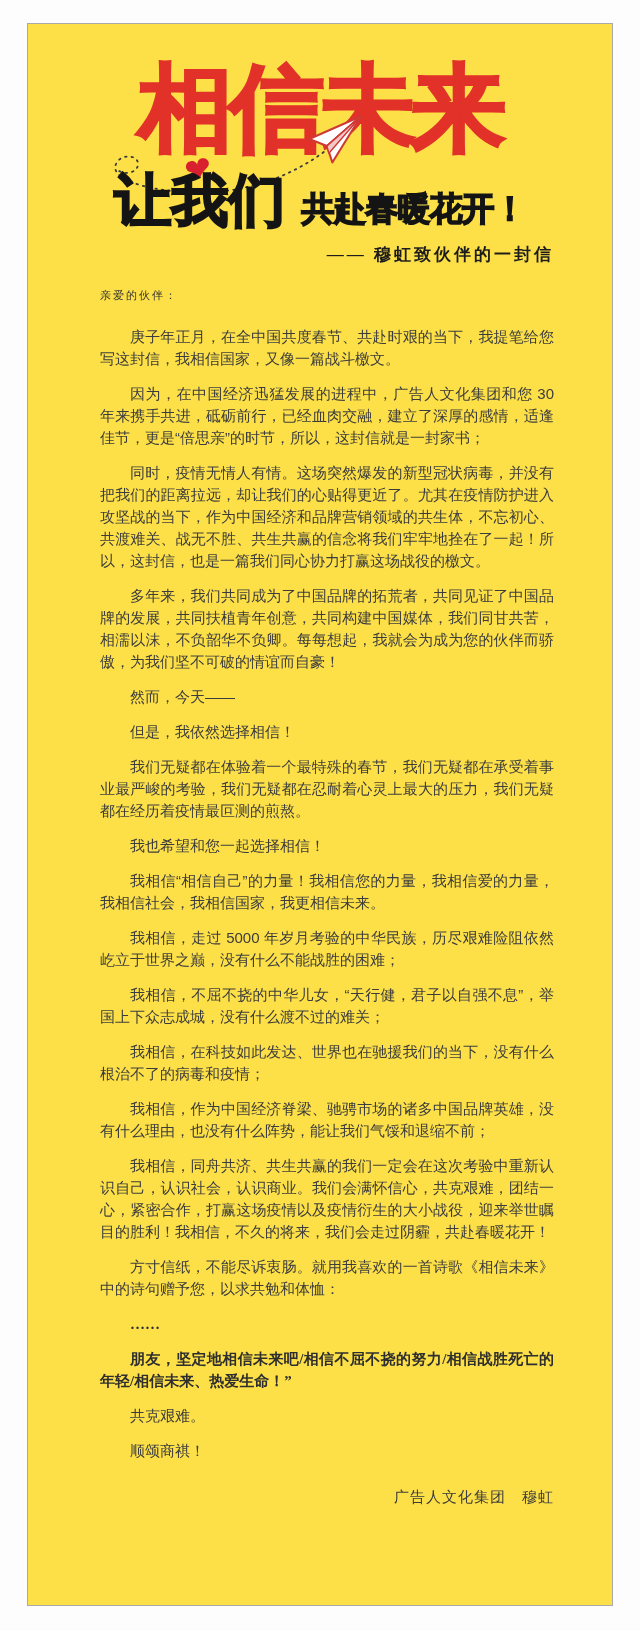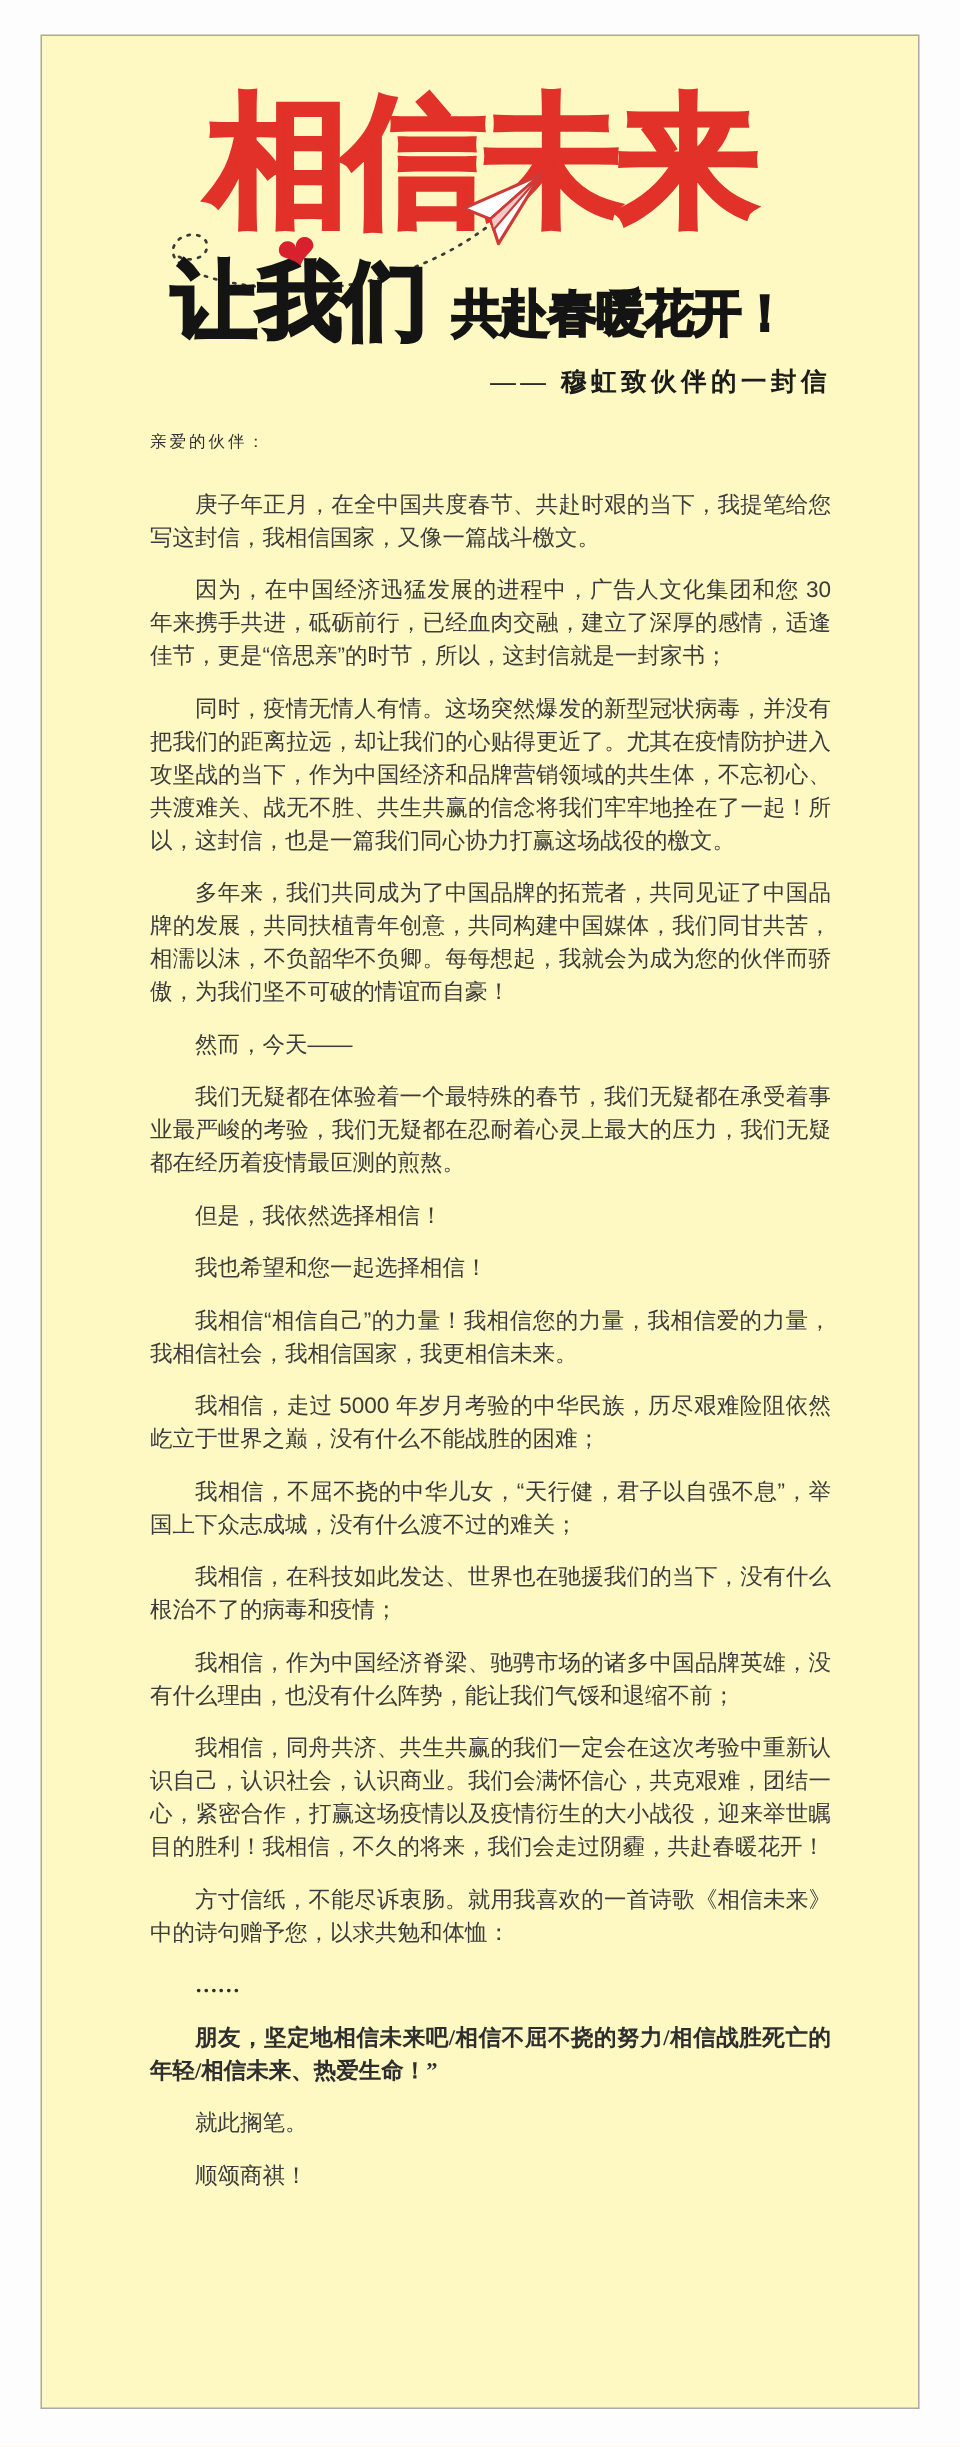--- a/index.html
+++ b/index.html
@@ -4,21 +4,21 @@
 <style>
   html,body{margin:0;padding:0;}
   body{
     width:640px;height:1631px;position:relative;
     background:#f6f6f6;
     font-family:"Liberation Sans","DejaVu Sans",sans-serif;
   }
   .canvas{position:absolute;inset:0;background:#fdfdfd;}
   .card{
     position:absolute;left:27px;top:23px;width:586px;height:1583px;
-    background:#fef9c3;border:1px solid #a9a9a9;box-sizing:border-box;
+    background:#fde047;border:1px solid #a9a9a9;box-sizing:border-box;
     overflow:hidden;
   }
 
   
   .header{position:relative;padding-top:38px;}
   .big-title{
     text-align:center;font-size:95px;line-height:0.98;font-weight:900;
     letter-spacing:-4px;color:#e23128;
     -webkit-text-stroke:2.5px #e23128;
     white-space:nowrap;
@@ -97,34 +97,35 @@
     </div>
 
     <div class="letter">
       <p class="salutation">亲爱的伙伴：</p>
 
       <p class="para">庚子年正月，在全中国共度春节、共赴时艰的当下，我提笔给您写这封信，我相信国家，又像一篇战斗檄文。</p>
       <p class="para">因为，在中国经济迅猛发展的进程中，广告人文化集团和您 30 年来携手共进，砥砺前行，已经血肉交融，建立了深厚的感情，适逢佳节，更是“倍思亲”的时节，所以，这封信就是一封家书；</p>
       <p class="para">同时，疫情无情人有情。这场突然爆发的新型冠状病毒，并没有把我们的距离拉远，却让我们的心贴得更近了。尤其在疫情防护进入攻坚战的当下，作为中国经济和品牌营销领域的共生体，不忘初心、共渡难关、战无不胜、共生共赢的信念将我们牢牢地拴在了一起！所以，这封信，也是一篇我们同心协力打赢这场战役的檄文。</p>
       <p class="para">多年来，我们共同成为了中国品牌的拓荒者，共同见证了中国品牌的发展，共同扶植青年创意，共同构建中国媒体，我们同甘共苦，相濡以沫，不负韶华不负卿。每每想起，我就会为成为您的伙伴而骄傲，为我们坚不可破的情谊而自豪！</p>
       <p class="para">然而，今天——</p>
+      <p class="para">但是，我依然选择相信！</p>
       <p class="para">我们无疑都在体验着一个最特殊的春节，我们无疑都在承受着事业最严峻的考验，我们无疑都在忍耐着心灵上最大的压力，我们无疑都在经历着疫情最叵测的煎熬。</p>
-      <p class="para">但是，我依然选择相信！</p>
       <p class="para">我也希望和您一起选择相信！</p>
       <p class="para">我相信“相信自己”的力量！我相信您的力量，我相信爱的力量，我相信社会，我相信国家，我更相信未来。</p>
       <p class="para">我相信，走过 5000 年岁月考验的中华民族，历尽艰难险阻依然屹立于世界之巅，没有什么不能战胜的困难；</p>
       <p class="para">我相信，不屈不挠的中华儿女，“天行健，君子以自强不息”，举国上下众志成城，没有什么渡不过的难关；</p>
       <p class="para">我相信，在科技如此发达、世界也在驰援我们的当下，没有什么根治不了的病毒和疫情；</p>
       <p class="para">我相信，作为中国经济脊梁、驰骋市场的诸多中国品牌英雄，没有什么理由，也没有什么阵势，能让我们气馁和退缩不前；</p>
       <p class="para">我相信，同舟共济、共生共赢的我们一定会在这次考验中重新认识自己，认识社会，认识商业。我们会满怀信心，共克艰难，团结一心，紧密合作，打赢这场疫情以及疫情衍生的大小战役，迎来举世瞩目的胜利！我相信，不久的将来，我们会走过阴霾，共赴春暖花开！</p>
       <p class="para">方寸信纸，不能尽诉衷肠。就用我喜欢的一首诗歌《相信未来》中的诗句赠予您，以求共勉和体恤：</p>
 
       <p class="poem">……</p>
       <p class="poem">朋友，坚定地相信未来吧/相信不屈不挠的努力/相信战胜死亡的年轻/相信未来、热爱生命！”</p>
 
-      <p class="para">就此搁笔。</p>
+      <p class="para">共克艰难。</p>
       <p class="para">顺颂商祺！</p>
 
+      <p class="sig-row">广告人文化集团　穆虹</p>
 
     </div>
 
   </div>
 </div>
 
 </body></html>

